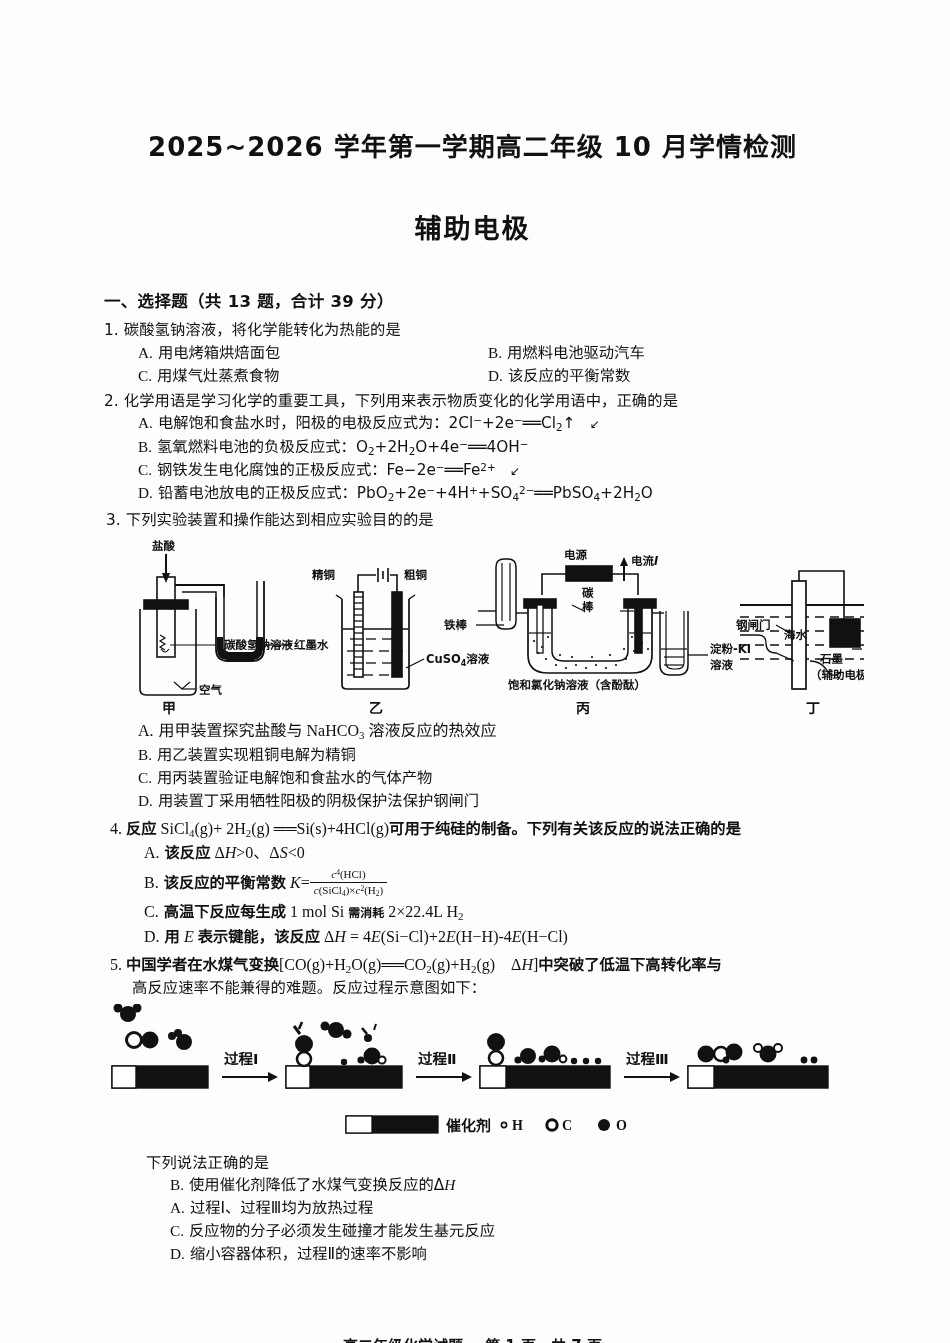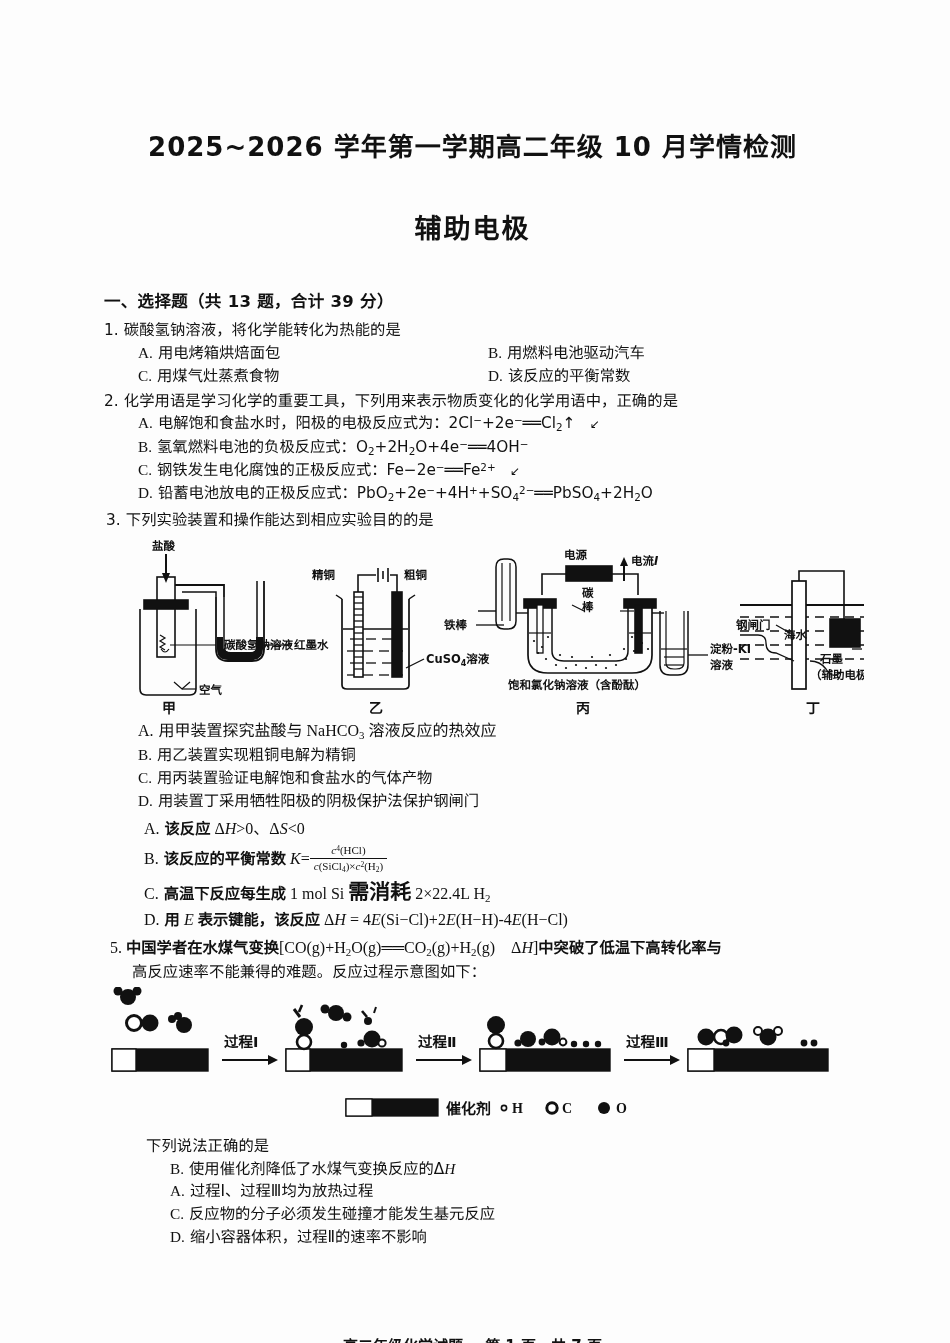--- a/index.html
+++ b/index.html
@@ -392,29 +392,33 @@
         <div class="opt">
           <span class="opt-label">C.</span>用丙装置验证电解饱和食盐水的气体产物
         </div>
         <div class="opt">
           <span class="opt-label">D.</span>用装置丁采用牺牲阳极的阴极保护法保护钢闸门
         </div>
       </div>
     </div>
 
     <div class="q" style="margin-top:4px;">
+      <div class="q-stem-serif" style="margin-left:6px;">
+        <span class="q-num">4.</span>
+        <span class="fig-cn" style="font-size:15.3px;">反应</span> SiCl<sub>4</sub>(g)+ 2H<sub>2</sub>(g) ══Si(s)+4HCl(g)<span class="fig-cn" style="font-size:15.3px;">可用于纯硅的制备。下列有关该反应的说法正确的是</span>
+      </div>
       <div class="opts" style="margin-left:40px;">
         <div class="opt opt-serif">
           <span class="opt-label">A.</span><span class="fig-cn" style="font-size:15.3px;">该反应</span> Δ<span class="ital">H</span>&gt;0、Δ<span class="ital">S</span>&lt;0
         </div>
         <div class="opt opt-serif" style="line-height:2.1;">
           <span class="opt-label">B.</span><span class="fig-cn" style="font-size:15.3px;">该反应的平衡常数</span> <span class="ital">K</span>=<span class="frac"><span class="num"><span class="ital">c</span><sup>4</sup>(HCl)</span><span class="den"><span class="ital">c</span>(SiCl<sub>4</sub>)×<span class="ital">c</span><sup>2</sup>(H<sub>2</sub>)</span></span>
         </div>
         <div class="opt opt-serif">
-          <span class="opt-label">C.</span><span class="fig-cn" style="font-size:15.3px;">高温下反应每生成</span> 1 mol Si <span class="fig-cn" style="font-size:21px;font-family:Liberation Serif, serif;">需消耗</span> 2×22.4L H<sub>2</sub>
+          <span class="opt-label">C.</span><span class="fig-cn" style="font-size:15.3px;">高温下反应每生成</span> 1 mol Si <span class="fig-cn" style="font-size:12px;font-family:Liberation Serif, serif;">需消耗</span> 2×22.4L H<sub>2</sub>
         </div>
         <div class="opt opt-serif">
           <span class="opt-label">D.</span><span class="fig-cn" style="font-size:15.3px;">用</span> <span class="ital">E</span> <span class="fig-cn" style="font-size:15.3px;">表示键能，该反应</span> Δ<span class="ital">H</span> = 4<span class="ital">E</span>(Si−Cl)+2<span class="ital">E</span>(H−H)-4<span class="ital">E</span>(H−Cl)
         </div>
       </div>
     </div>
 
     <div class="q" style="margin-top:3px;">
       <div class="q-stem-serif" style="margin-left:6px;">
         <span class="q-num">5.</span>

